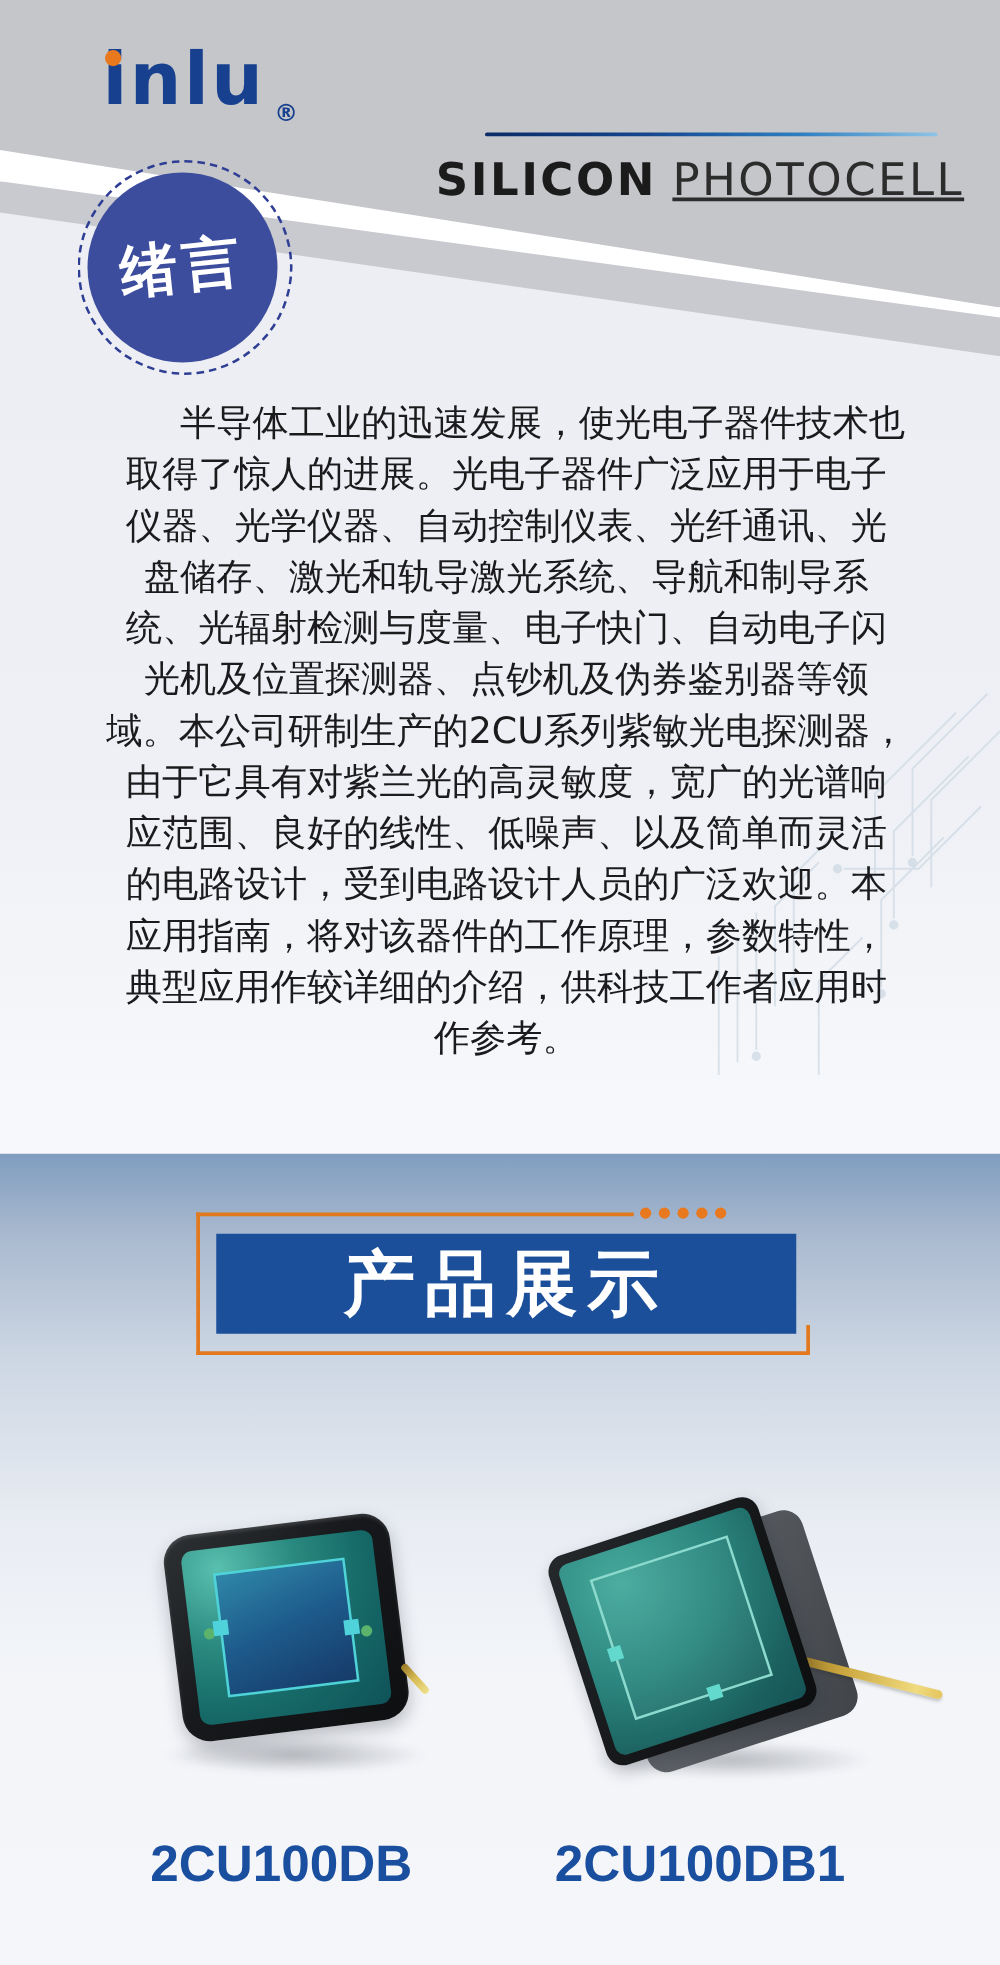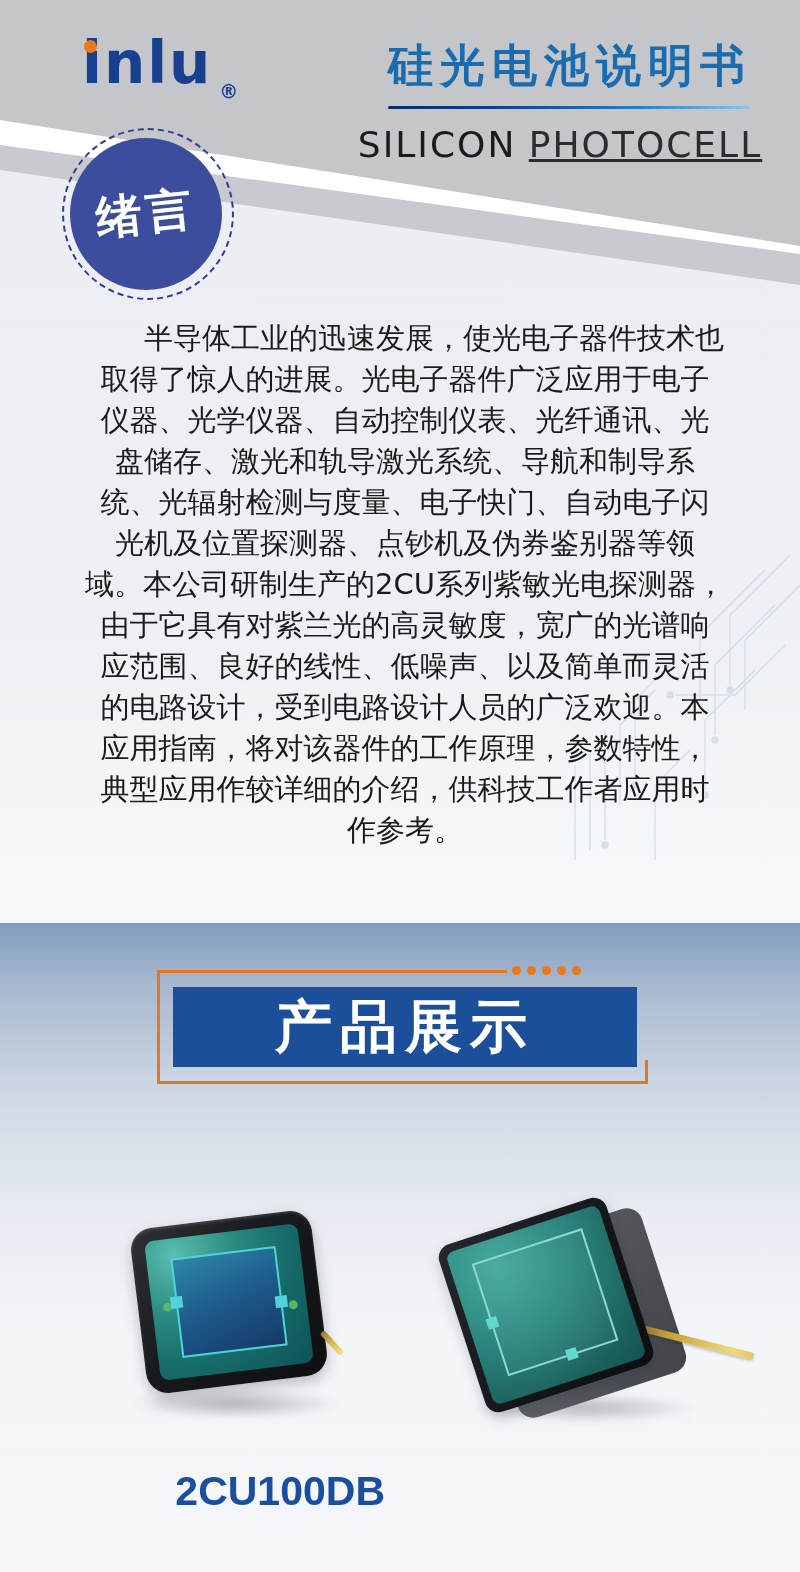--- a/index.html
+++ b/index.html
@@ -49,21 +49,21 @@
   }
   .title-underline {
     position:absolute; left:388px; top:106px; width:362px; height:3px;
     background:linear-gradient(90deg,#0a2b66 0%,#14458d 35%,#2f7fc0 70%,#8ec4e6 100%);
     border-radius:2px;
   }
   .title-en {
     position:absolute; left:330px; top:124px; width:460px; text-align:center;
     font-size:36px; color:#1b1b1b; letter-spacing:1px; white-space:nowrap;
   }
-  .title-en .w1 { font-weight:400; letter-spacing:2px; }
+  .title-en .w1 { font-weight:700; letter-spacing:2px; }
   .title-en .w2 { font-weight:400; color:#2c2c2c; letter-spacing:2px;text-decoration:underline; }
 
   
   .badge-ring {
     position:absolute; left:62px; top:128px; width:172px; height:172px;
     border:2px dashed #2e3e94; border-radius:50%;
   }
   .badge-circle {
     position:absolute; left:70px; top:138px; width:152px; height:152px;
     border-radius:50%; background:#3d4d9d;
@@ -172,41 +172,40 @@
     background:linear-gradient(90deg,#7a5d1d 0%, #caa53d 40%, #f0da7e 85%, #e4c55e 100%);
     box-shadow:0 2px 3px rgba(30,30,20,.25);
   }
 
   
   .caption {
     position:absolute; top:545px; width:320px; text-align:center;
     font-family:"Liberation Sans","DejaVu Sans",sans-serif;
     font-size:41px; font-weight:700; color:#1a4e9e; letter-spacing:0px;
   }
-  .cap1 { left:65px;text-align:right; }
+  .cap1 { left:65px; }
   .cap2 { left:400px; }
 </style>
 </head>
 <body>
 
 <div class="page">
 
   <div class="hdr">
     <div class="hdr-stripe"></div>
     <div class="hdr-gray-main"></div>
     <div class="hdr-gray-sliver"></div>
   </div>
 
   <div class="logo">
     <span class="logo-text">inlu</span>
     <span class="logo-dot"></span>
     <span class="logo-reg">®</span>
   </div>
 
-  <div class="title-cn">硅光电池说明书</div>
   <div class="title-underline"></div>
   <div class="title-en">
     <span class="w1">SILICON</span>
     <span> </span>
     <span class="w2">PHOTOCELL</span>
   </div>
 
   <div class="badge-ring"></div>
   <div class="badge-circle">
     <span class="badge-label">绪言</span>
@@ -288,15 +287,16 @@
         <div class="p2-glass">
           <div class="p2-inner">
             <div class="p2-pad-l"></div>
             <div class="p2-pad-b"></div>
           </div>
         </div>
       </div>
     </div>
 
     <div class="caption cap1">2CU100DB</div>
+    <div class="caption cap2">2CU100DB1</div>
   </div>
 
 </div>
 
 </body></html>

